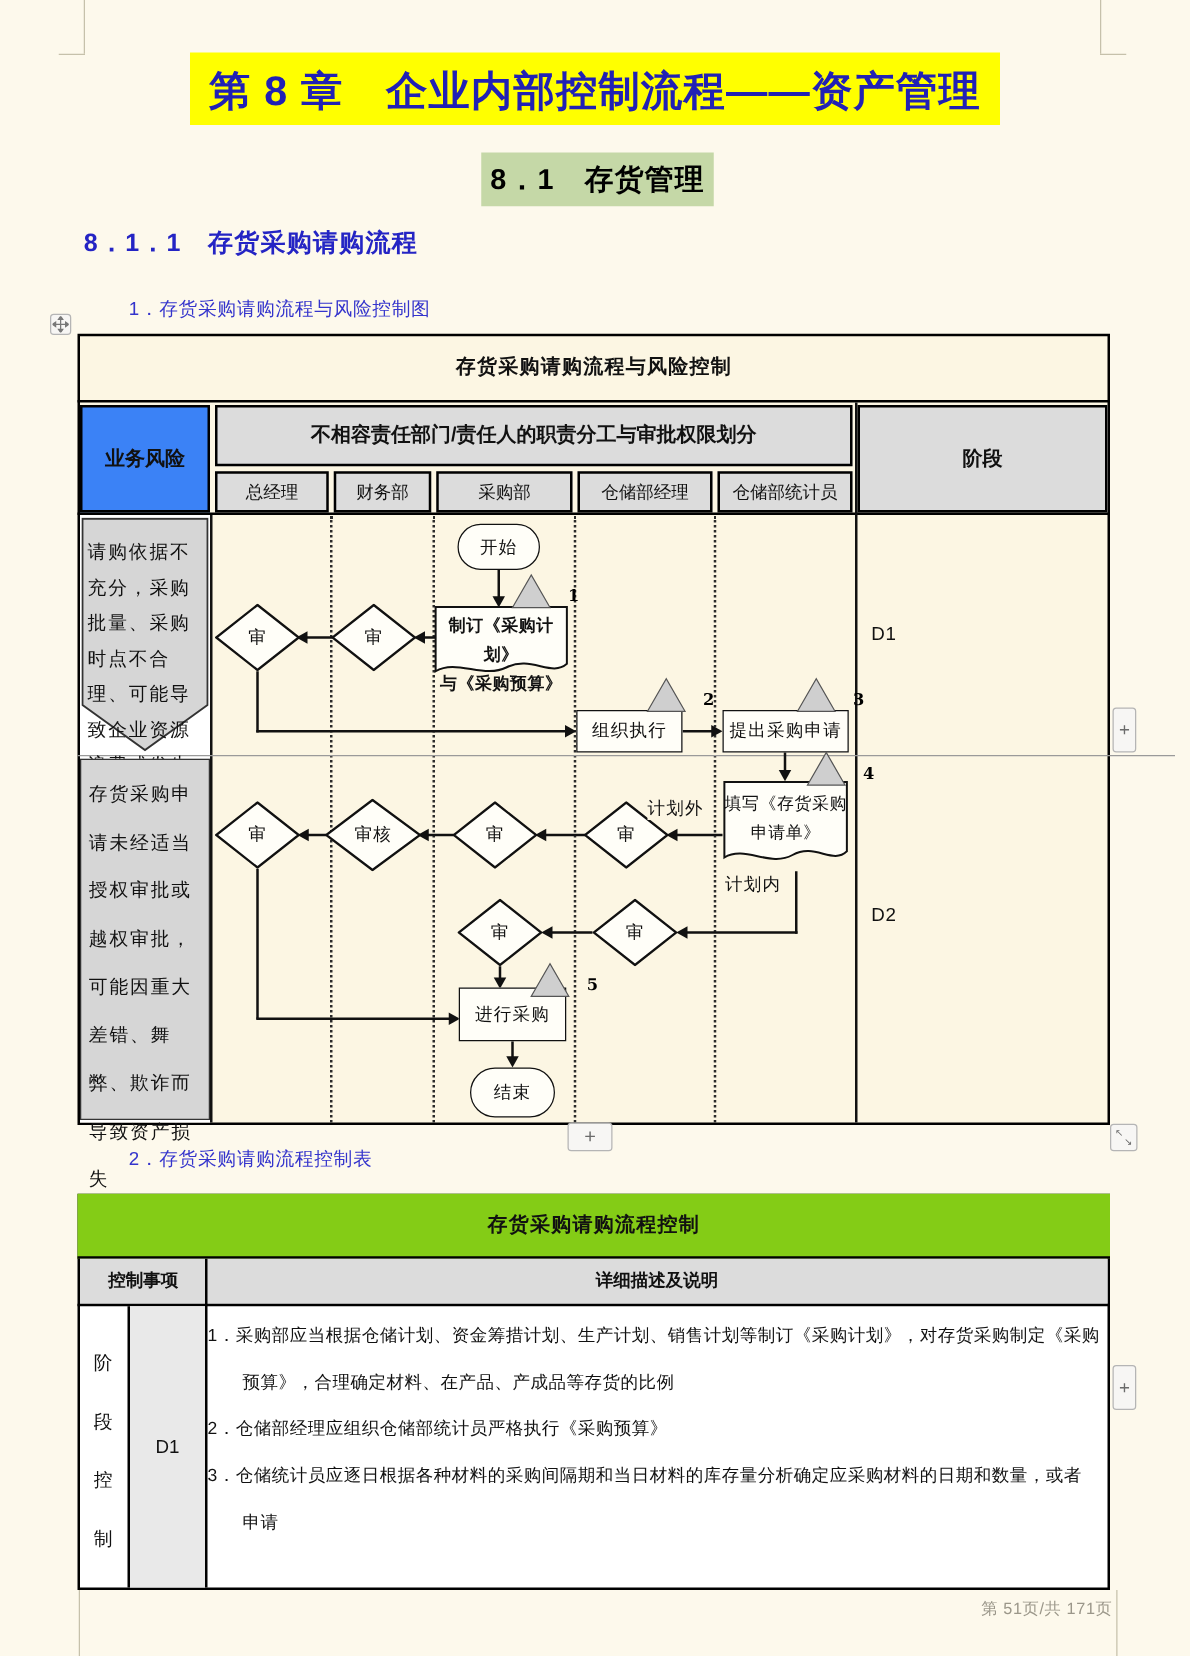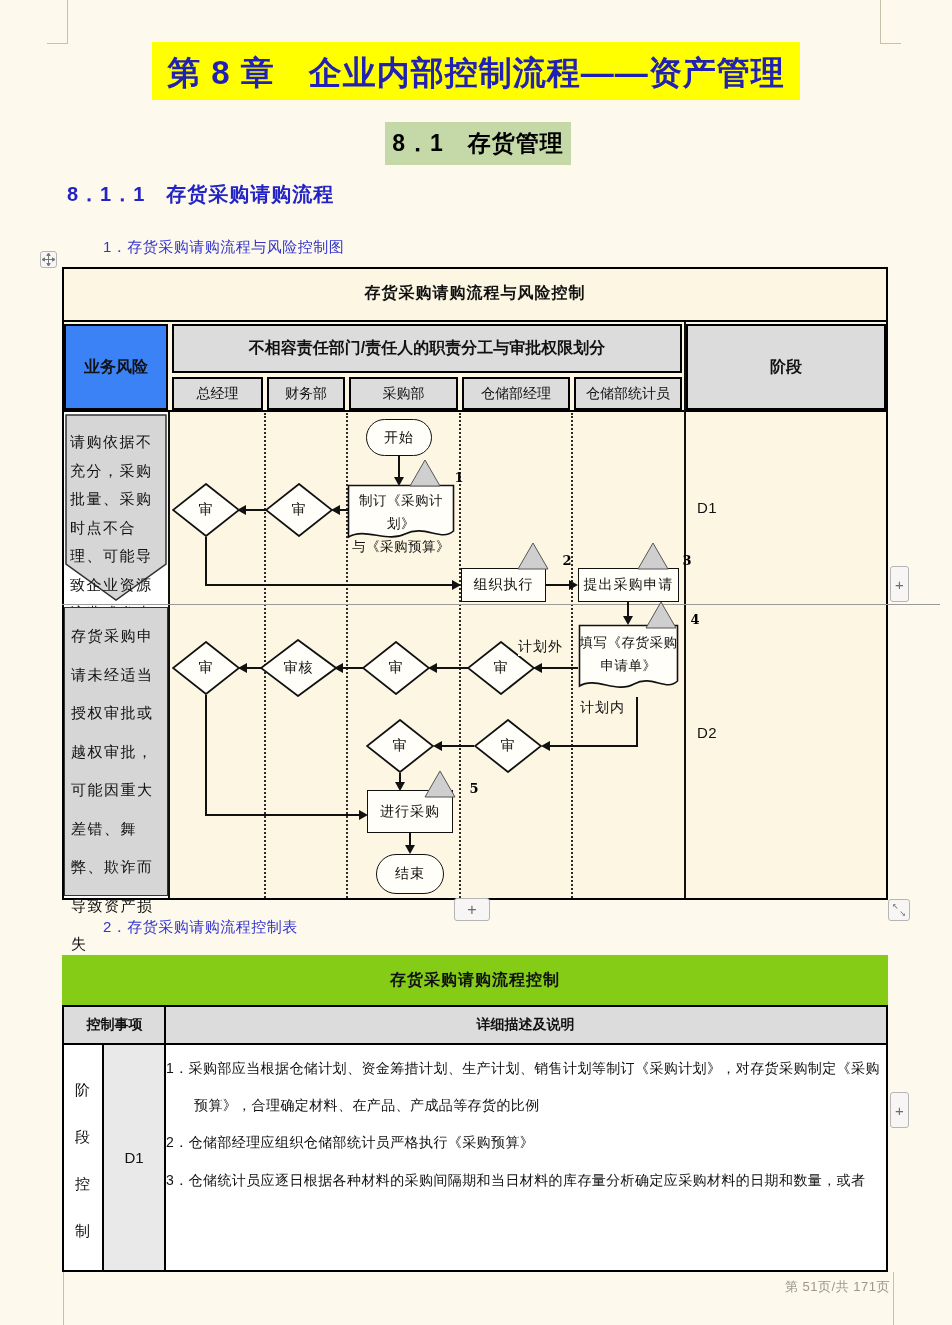--- a/index.html
+++ b/index.html
@@ -157,21 +157,21 @@
 <div class="abs vline" style="left:399px;top:773px;width:2px;height:14px;"></div>
 <div class="hd hd-down" style="left:395px;top:782px;"></div>
 <div class="abs vline" style="left:205px;top:695px;width:2px;height:120px;"></div>
 <div class="abs hline" style="left:205px;top:814px;width:157px;height:2px;"></div>
 <div class="hd hd-right" style="left:359px;top:810px;"></div>
 <div class="abs vline" style="left:409px;top:833px;width:2px;height:15px;"></div>
 <div class="hd hd-down" style="left:405px;top:845px;"></div>
 
 <div class="abs node oval ctr" style="left:366px;top:419px;width:66px;height:37px;">开始</div>
 
-<div class="abs" style="left:347px;top:484px;width:108px;height:66px;">
+<div class="abs" style="left:347px;top:484px;width:108px;height:66px;font-weight:bold;">
   <svg width="108" height="66" viewBox="0 0 108 66">
     <path d="M1.5,1.5 L106.5,1.5 L106.5,47 C94,58 78,40 58,50 C40,59 18,43 1.5,53 Z" fill="#fffef8" stroke="#111" stroke-width="1.6"></path>
   </svg>
   <div class="doc-text" style="top:5px;">
     <div>制订《采购计划》</div>
     <div>与《采购预算》</div>
   </div>
 </div>
 
 <div class="abs" style="left:172px;top:483px;width:68px;height:54px;">
@@ -299,17 +299,18 @@
   <span>控</span>
   <span>制</span>
 </div>
 <div class="abs ctr" style="left:104px;top:1045px;width:60px;height:225px;font-size:15px;">D1</div>
 
 <div class="abs" style="left:166px;top:1050px;width:718px;box-sizing:border-box;">
   <div class="detail-line">1．采购部应当根据仓储计划、资金筹措计划、生产计划、销售计划等制订《采购计划》，对存货采购制定《采购</div>
   <div class="detail-line cont">预算》，合理确定材料、在产品、产成品等存货的比例</div>
   <div class="detail-line">2．仓储部经理应组织仓储部统计员严格执行《采购预算》</div>
   <div class="detail-line">3．仓储统计员应逐日根据各种材料的采购间隔期和当日材料的库存量分析确定应采购材料的日期和数量，或者</div>
+  <div class="detail-line cont">申请</div>
 </div>
 
 <div class="abs widget" style="left:890px;top:1092px;width:19px;height:36px;font-size:15px;">+</div>
 
 <div class="abs footer" style="left:640px;top:1278px;width:250px;">第 51页/共 171页</div>
 
 </body></html>

